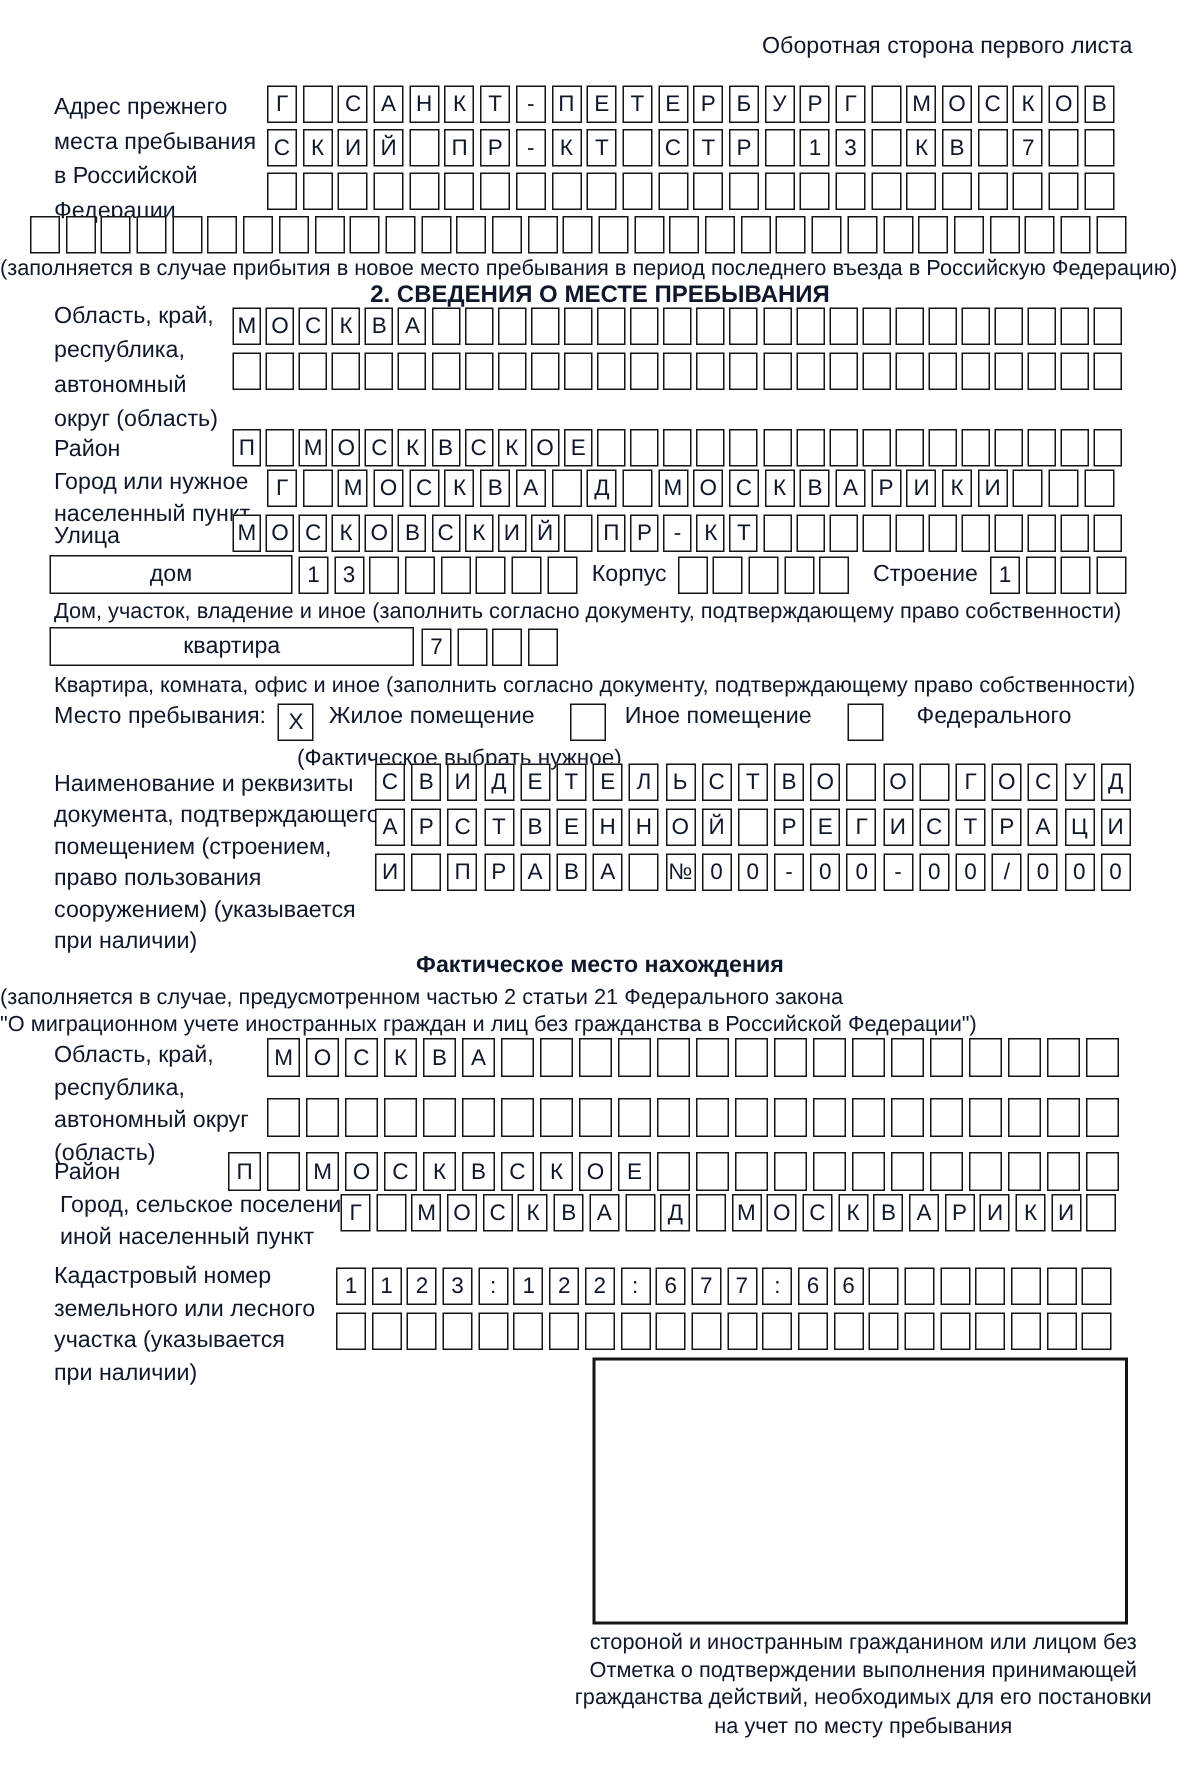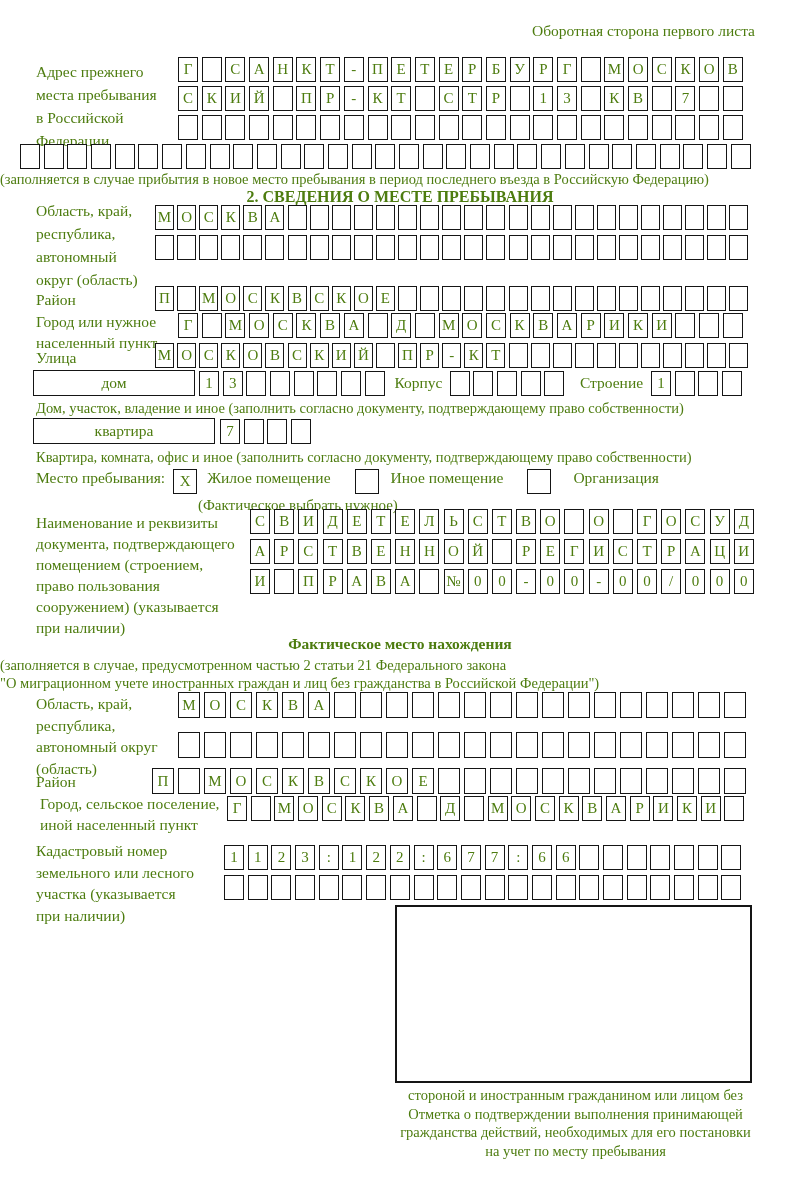--- a/index.html
+++ b/index.html
@@ -1,18 +1,18 @@
 <!DOCTYPE html>
 <html><head>
 <meta charset="utf-8">
 <style>
   html,body{margin:0;padding:0;background:#fff;}
   .page{
-    position:relative;width:800px;height:1180px;background:#fff;color:#4d7c0f;
-    font-family:Liberation Serif, serif;overflow:hidden;
+    position:relative;width:800px;height:1180px;background:#fff;color:#0f172a;
+    font-family:Liberation Sans, sans-serif;overflow:hidden;
   }
   .abs{position:absolute;}
   .note{position:absolute;top:22px;right:45px;font-size:15.5px;}
   .form-label{position:absolute;font-size:15.5px;line-height:23px;}
   .lh21{line-height:21px;}
   .lh215{line-height:21.5px;}
   .center-cap{position:absolute;left:0;width:100%;text-align:left;font-size:14.5px;}
   .left-cap{position:absolute;font-size:14.5px;}
   .sec-title{position:absolute;left:0;width:100%;text-align:center;font-weight:bold;font-size:16px;}
   .cells{display:flex;}
@@ -351,40 +351,40 @@
     <div class="cells cells-a">
         <span class="cell">1</span>
         <span class="cell"></span>
         <span class="cell"></span>
         <span class="cell"></span>
       </div>
   </div>
   <div class="left-cap" style="left:36px;top:400px">Дом, участок, владение и иное (заполнить согласно документу, подтверждающему право собственности)</div>
 
   <div class="hrow" style="left:33px;top:418px">
-    <div class="label-box" style="width:182px">
+    <div class="label-box" style="width:243px">
       <span>квартира</span>
     </div>
     <div class="cells cells-a" style="margin-left:5px">
         <span class="cell">7</span>
         <span class="cell"></span>
         <span class="cell"></span>
         <span class="cell"></span>
       </div>
   </div>
   <div class="left-cap" style="left:36px;top:449px">Квартира, комната, офис и иное (заполнить согласно документу, подтверждающему право собственности)</div>
 
   <div class="stay-row" style="left:36px;top:469px">
     <span>Место пребывания:</span>
     <span class="checkbox" style="margin-left:8px">X</span>
     <span style="margin-left:10px">Жилое помещение</span>
     <span class="checkbox" style="margin-left:24px"></span>
     <span style="margin-left:12px">Иное помещение</span>
     <span class="checkbox" style="margin-left:24px"></span>
-    <span style="margin-left:22px">Организация</span>
+    <span style="margin-left:22px">Федерального</span>
   </div>
   <div class="left-cap" style="left:198px;top:497px;font-size:15px">(Фактическое выбрать нужное)</div>
 
   <div class="form-label lh21" style="left:36px;top:512px">
     <div>Наименование и реквизиты</div>
     <div>документа, подтверждающего</div>
     <div>помещением (строением,</div>
     <div>право пользования</div>
     <div>сооружением) (указывается</div>
     <div>при наличии)</div>

